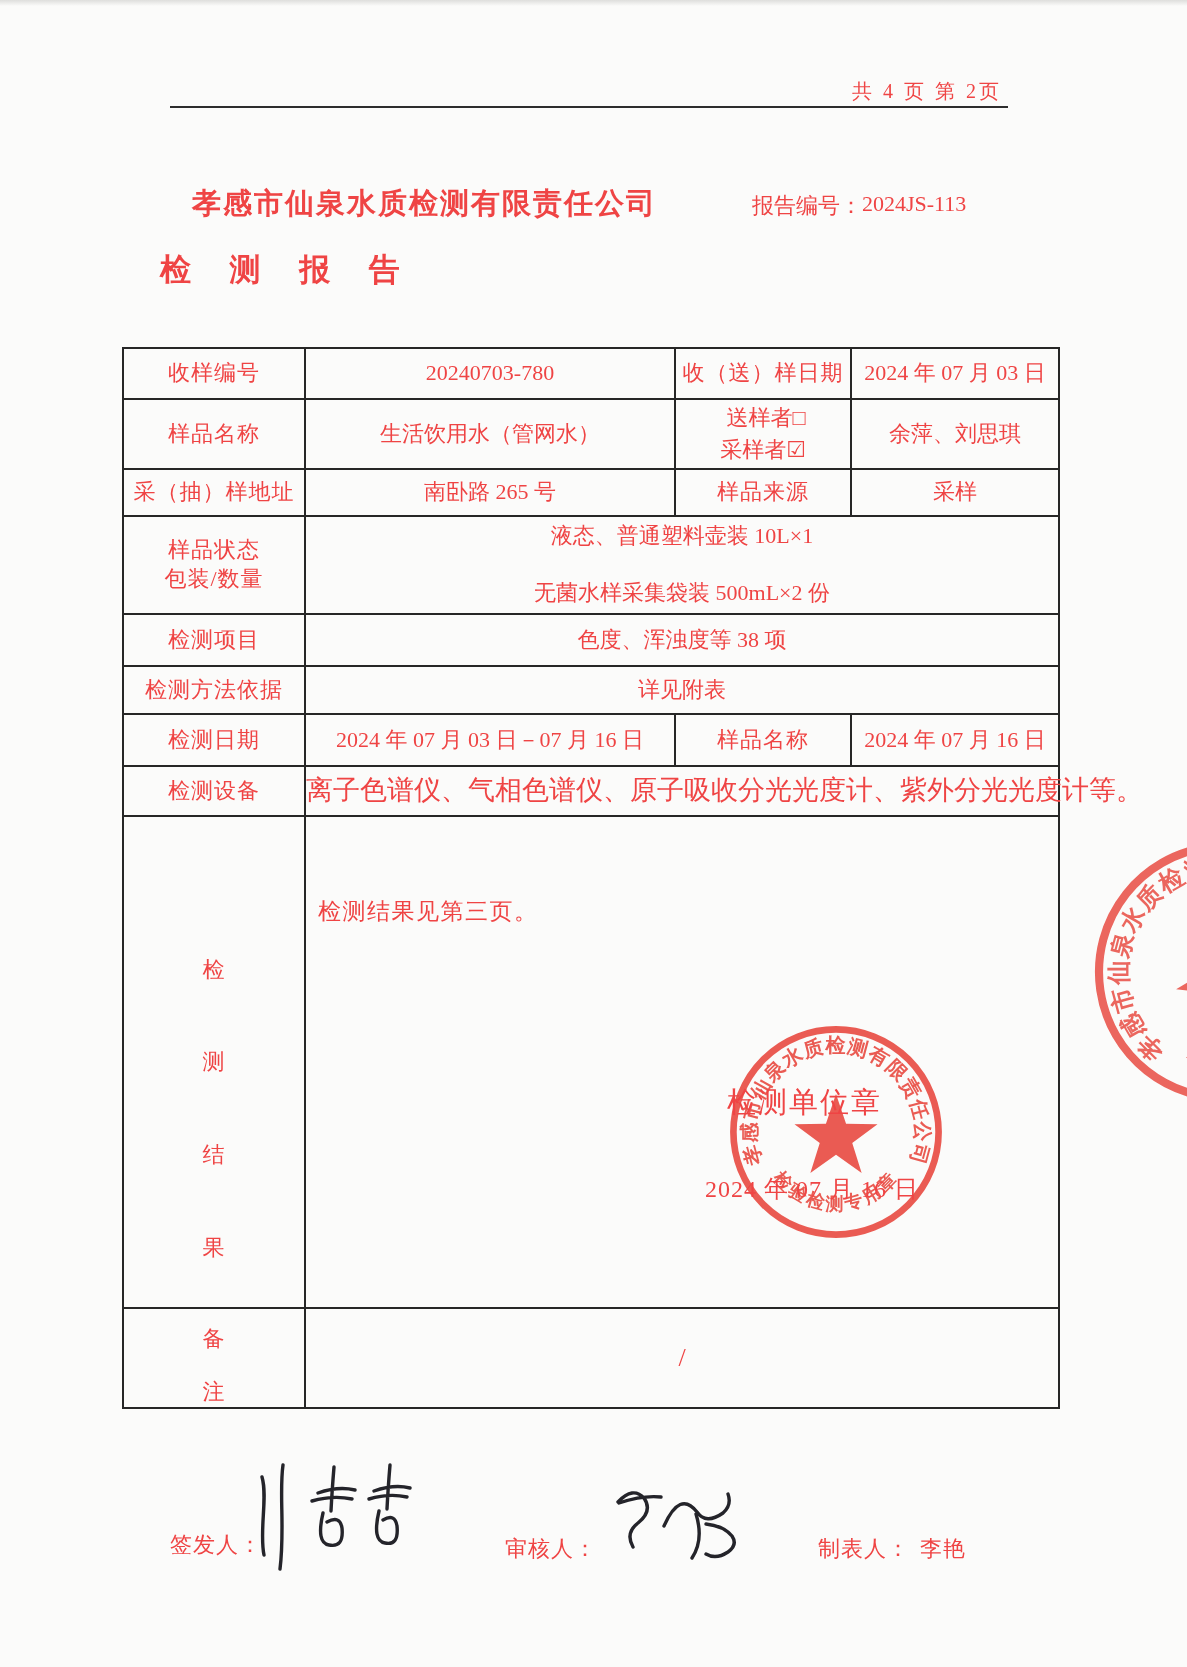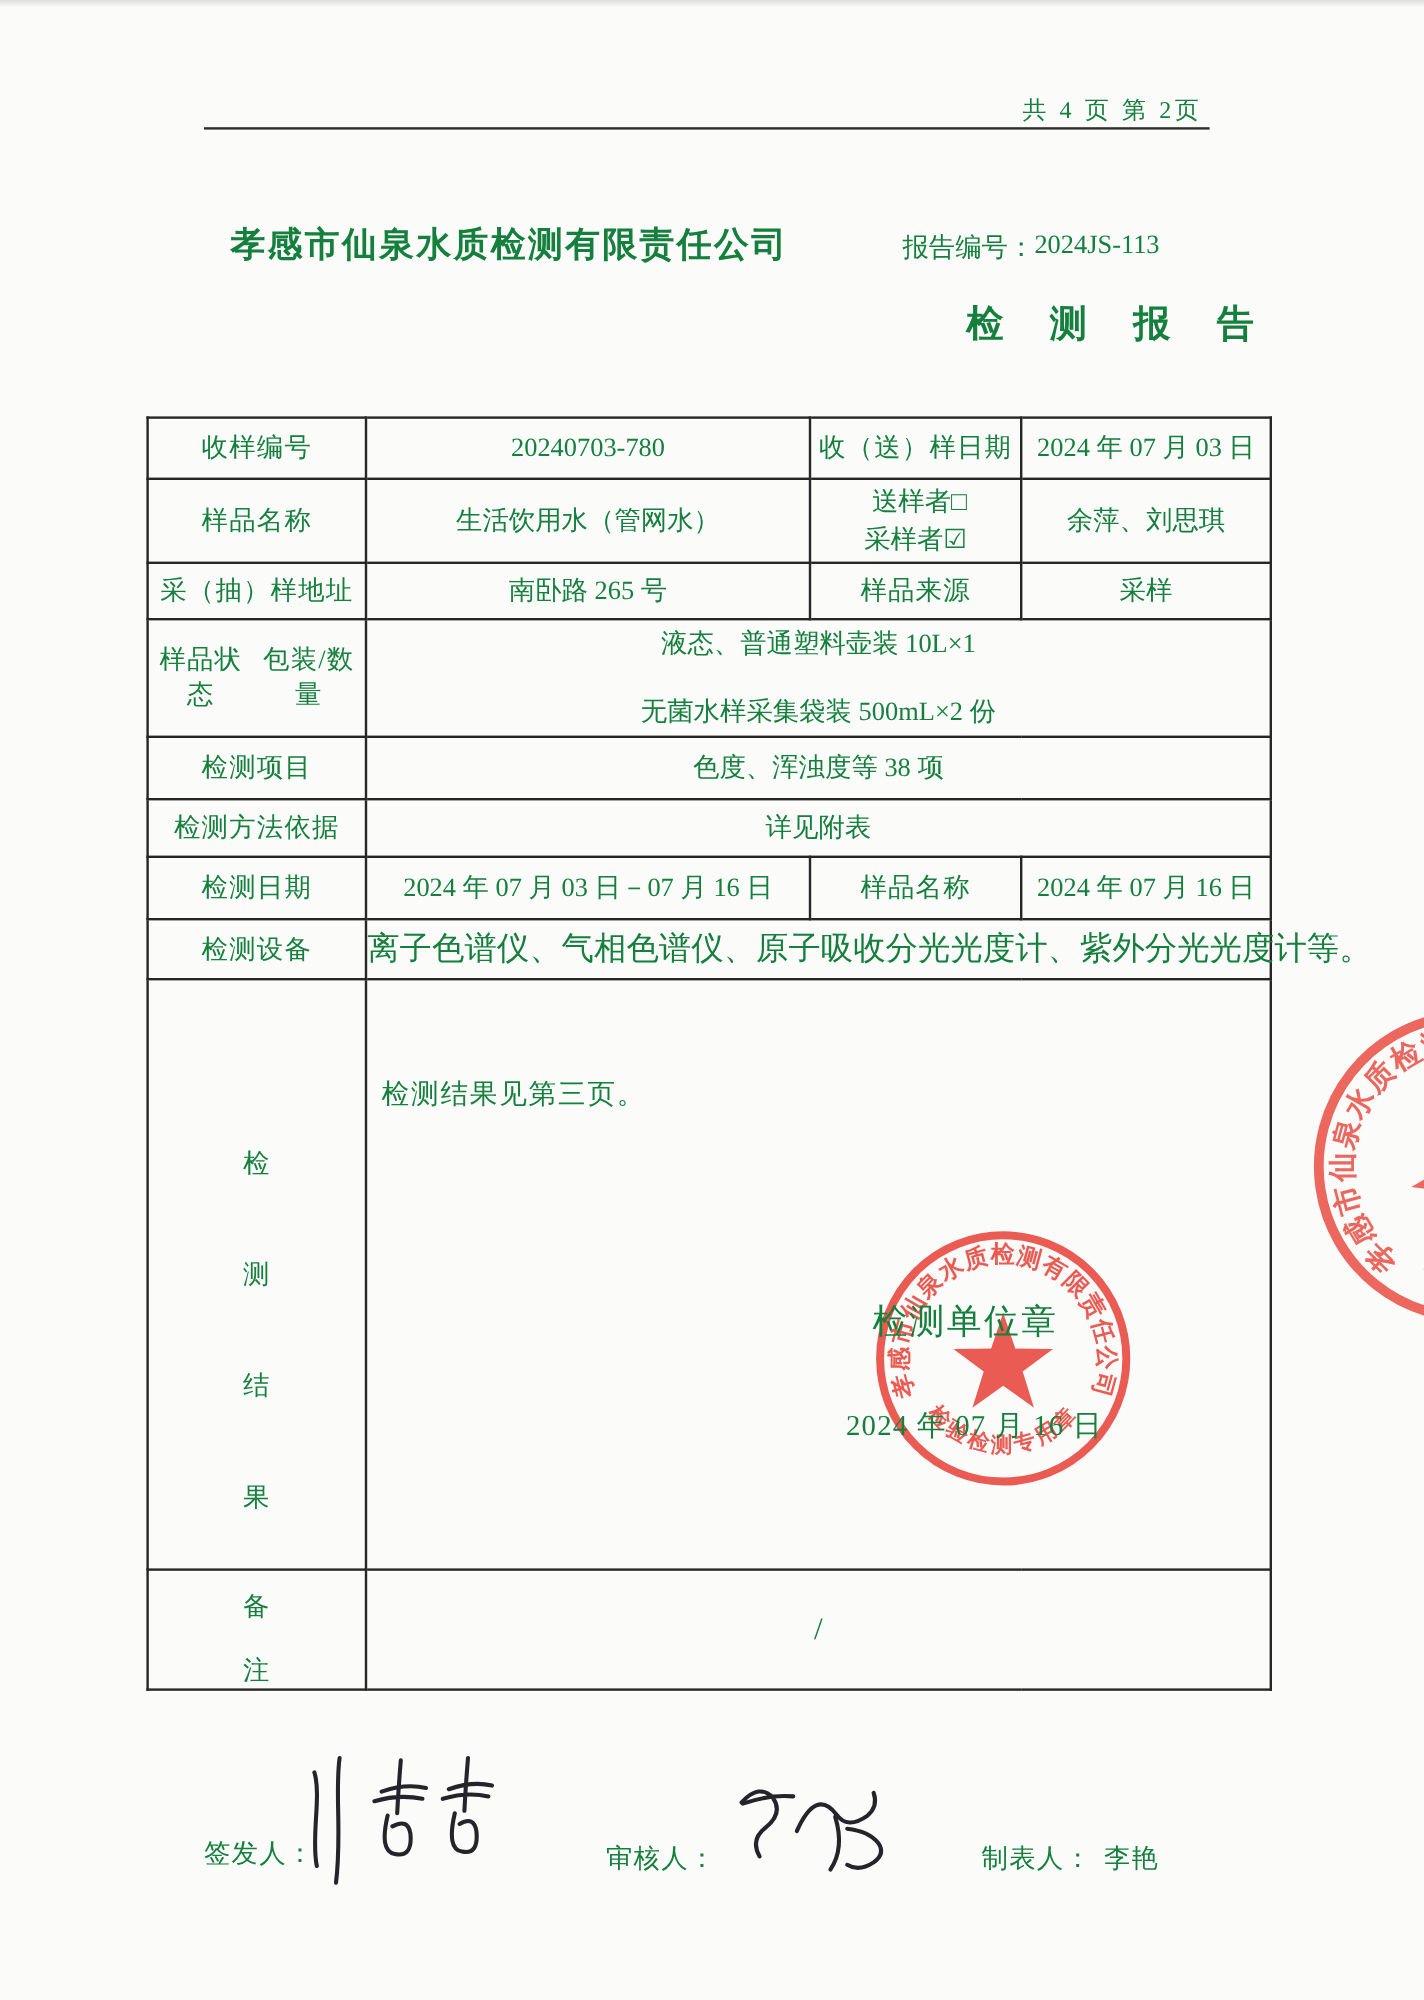--- a/index.html
+++ b/index.html
@@ -1,40 +1,40 @@
 <!DOCTYPE html>
 <html style="--stamp-color: #e8463c;"><head>
 <meta charset="utf-8">
 <style>
   html,body{margin:0;padding:0;background:#e9e9e7;}
   .page{
     position:relative;width:1187px;height:1667px;margin:0 auto;
     background:#fbfbfa;overflow:hidden;
-    font-family:"Liberation Serif","DejaVu Serif",serif;color:#15803d;
+    font-family:"Liberation Serif","DejaVu Serif",serif;color:#ef4444;
   }
   .top-edge{position:absolute;top:0;left:0;right:0;height:6px;
     background:linear-gradient(#dededc,rgba(255,255,255,0));}
   .page-info{position:absolute;top:78px;left:700px;width:302px;text-align:right;
     font-size:20px;letter-spacing:3px;}
   .header-rule{position:absolute;top:106px;left:170px;width:838px;height:2px;background:#2d2d2d;}
   .company{position:absolute;top:184px;left:192px;
     font-family:"Liberation Sans","DejaVu Sans",sans-serif;font-weight:bold;
     font-size:29px;letter-spacing:2px;}
   .report-no{position:absolute;top:191px;left:752px;font-size:22px;display:flex;}
-  .doc-title{position:absolute;top:249px;left:160px;width:900px;text-align:right;
+  .doc-title{position:absolute;top:249px;left:160px;width:900px;text-align:left;
     font-family:"Liberation Sans","DejaVu Sans",sans-serif;font-weight:bold;
     font-size:31px;letter-spacing:15px;}
   table.report{position:absolute;top:347px;left:122px;width:936px;
     border-collapse:collapse;table-layout:fixed;font-size:22px;}
   table.report td{border:2px solid #262626;text-align:center;vertical-align:middle;
     padding:0;line-height:1.3;overflow:visible;}
   td.lab{letter-spacing:1px;}
   .optwrap{display:inline-block;text-align:right;line-height:1.45;}
   .two-line{display:flex;flex-direction:column;justify-content:center;gap:28px;}
-  .lab-two{display:flex;justify-content:center;}
+  .lab-two{display:flex;flex-direction:column;justify-content:center;}
   td.left-val{text-align:left;padding-left:5px;white-space:nowrap;font-size:27px;}
   .vstack{display:flex;flex-direction:column;align-items:center;}
   .vstack.result{padding-top:94px;gap:64px;}
   .vstack.remark{padding-top:16px;gap:24px;}
   td.result-cell{position:relative;text-align:left;vertical-align:top;}
   .result-note{position:absolute;left:12px;top:80px;font-size:23px;letter-spacing:1.5px;}
   .stamp-main{position:absolute;left:416px;top:201px;width:228px;height:228px;opacity:.88;}
   .stamp-caption{position:absolute;left:421px;top:267px;font-size:29px;letter-spacing:2px;z-index:3;}
   .stamp-date{position:absolute;left:399px;top:357px;font-size:24px;letter-spacing:1px;z-index:3;}
   .stamp-partial{position:absolute;left:1085px;top:832px;width:280px;height:280px;

